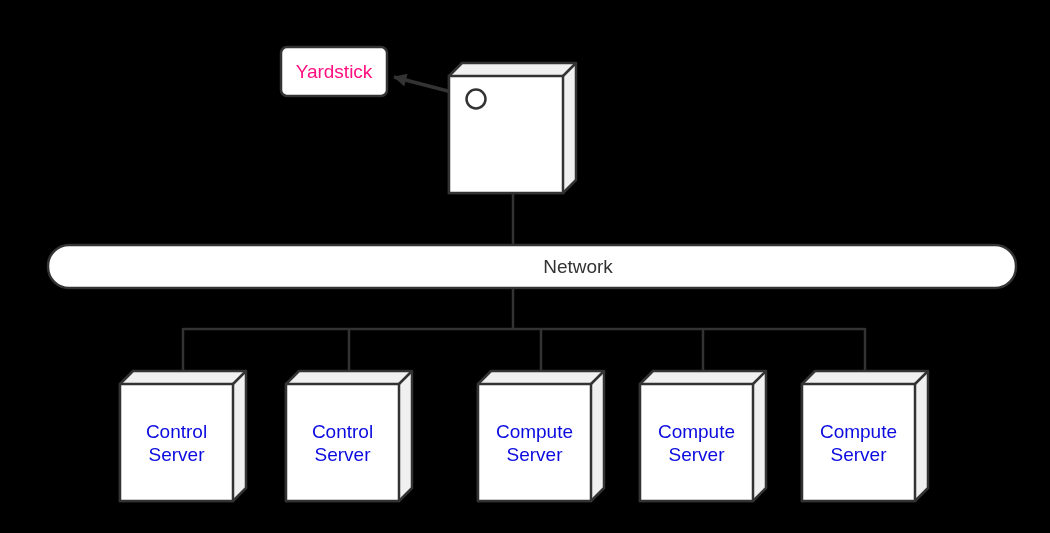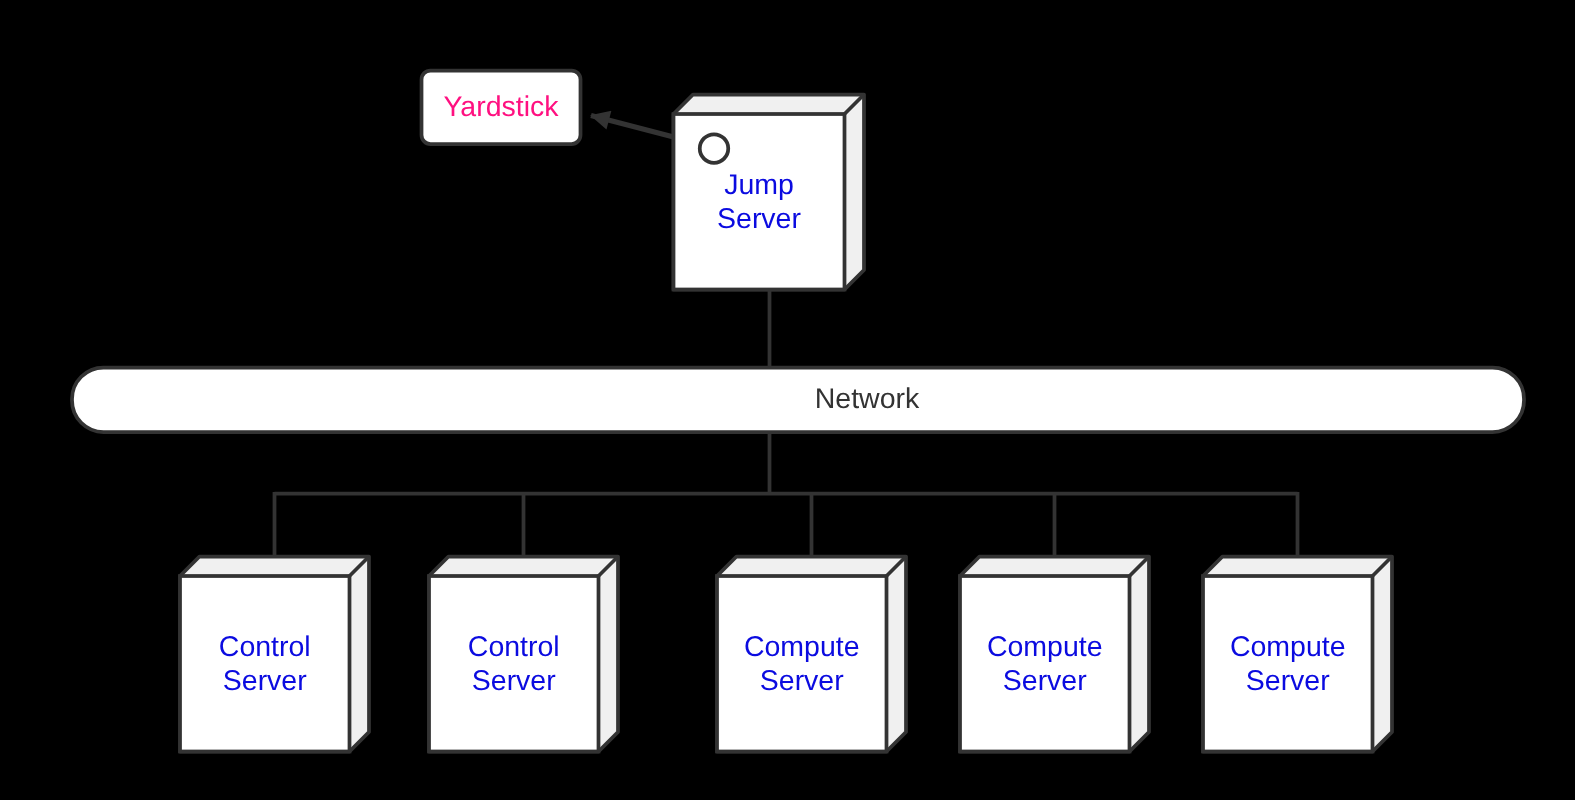--- a/index.html
+++ b/index.html
@@ -92,21 +92,20 @@
     </g>
     <g>
       <path class="side" d="M802,384 L815,371 L928,371 L928,488 L915,501 L802,501 Z"></path>
       <rect class="front" x="802" y="384" width="113" height="117"></rect>
       <path class="edge" d="M915,384 L928,371"></path>
     </g>
   </svg>
 
   <div class="label yardstick-label" style="left:281px; top:47px; width:106px; height:49px;">Yardstick</div>
 
-  <div class="label server-label" style="left:461px; top:76px; width:90px; height:117px;">Jump Server</div>
 
   <div class="label network-label" style="left:48px; top:245px; width:968px; height:43px;">Network</div>
 
   <div class="label server-label" style="left:129px; top:384px; width:95px; height:117px;">Control Server</div>
 
   <div class="label server-label" style="left:295px; top:384px; width:95px; height:117px;">Control Server</div>
 
   <div class="label server-label" style="left:487px; top:384px; width:95px; height:117px;">Compute Server</div>
 
   <div class="label server-label" style="left:649px; top:384px; width:95px; height:117px;">Compute Server</div>

